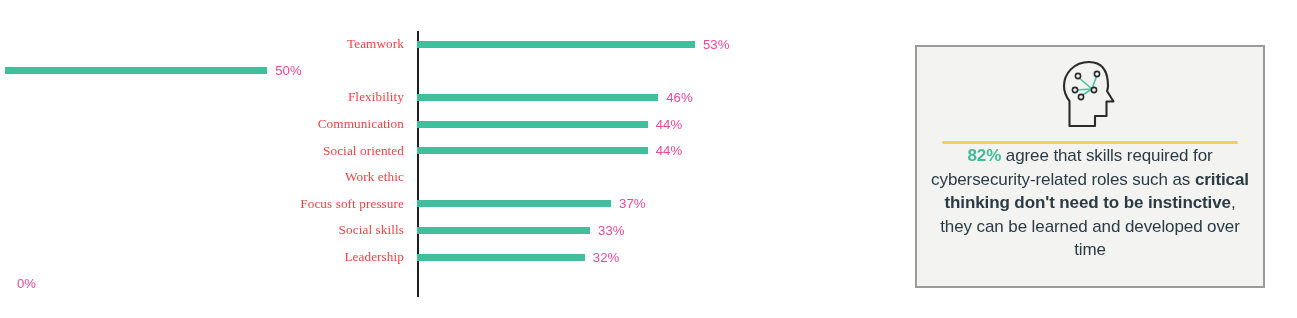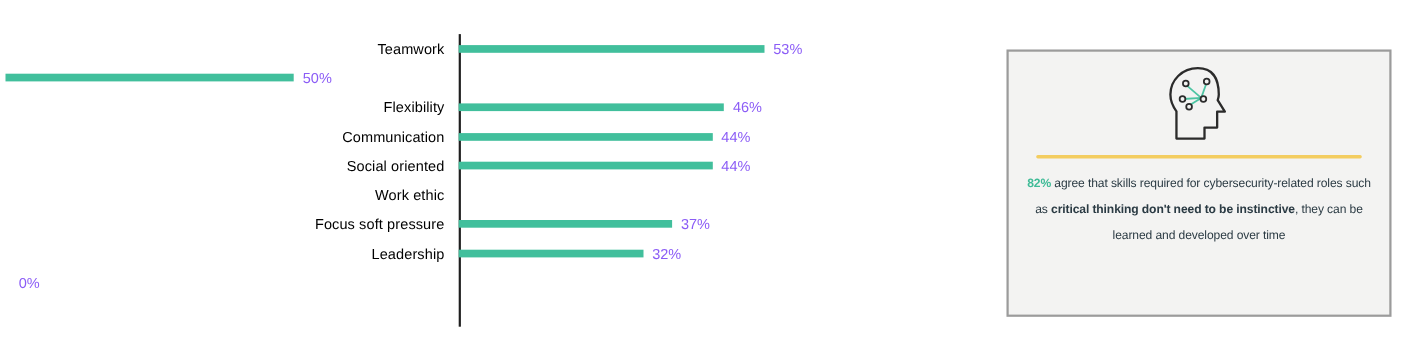--- a/index.html
+++ b/index.html
@@ -34,23 +34,24 @@
     height: 26.6px;
     display: flex;
     align-items: center;
   }
   .cat-label {
     width: 412px;
     text-align: right;
     padding-right: 8px;
     box-sizing: border-box;
     font-size: 13.2px;
-    color: #000000;
+    color: #ef4444;
     white-space: nowrap;
     letter-spacing: 0.1px;
+    font-family: Liberation Serif, serif;
   }
   .axis-line {
     position: absolute;
     left: 417px;
     top: 31px;
     width: 2.4px;
     height: 266px;
     background: #1f1f1f;
   }
   .bar-area {
@@ -61,21 +62,21 @@
     align-items: center;
   }
   .bar {
     height: 7px;
     background: #41bf9c;
     margin-left: 5px;
     flex: 0 0 auto;
   }
   .bar-value {
     font-size: 13.2px;
-    color: #8b5cf6;
+    color: #ec4899;
     margin-left: 8px;
     white-space: nowrap;
   }
   .bar-value.zero {
     margin-left: 12px;
   }
 
   
   #callout-panel {
     position: absolute;
@@ -102,24 +103,24 @@
     justify-content: center;
   }
   .divider {
     width: 296px;
     height: 3px;
     background: #f3cd60;
     border-radius: 2px;
     margin-top: 10px;
   }
   .callout-text {
-    margin-top: 12px;
+    margin-top: 0;
     width: 320px;
     text-align: center;
-    font-size: 11px;
+    font-size: 17px;
     line-height: 23.5px;
     color: #2b3b44;
     letter-spacing: -0.1px;
   }
   .callout-text .pct {
     color: #3fbb97;
     font-weight: bold;
   }
   .callout-text .bold {
     font-weight: bold;
@@ -178,20 +179,27 @@
     </div>
 
     <div class="chart-row">
       <div class="cat-label">Focus soft pressure</div>
       <div class="bar-area">
         <div class="bar" style="width: 194.075px; background: rgb(65, 191, 156);"></div>
         <div class="bar-value">37%</div>
       </div>
     </div>
 
+    <div class="chart-row">
+      <div class="cat-label">Social skills</div>
+      <div class="bar-area">
+        <div class="bar" style="width: 173.094px; background: rgb(65, 191, 156);"></div>
+        <div class="bar-value">33%</div>
+      </div>
+    </div>
 
     <div class="chart-row">
       <div class="cat-label">Leadership</div>
       <div class="bar-area">
         <div class="bar" style="width: 167.849px; background: rgb(65, 191, 156);"></div>
         <div class="bar-value">32%</div>
       </div>
     </div>
 
     <div class="chart-row">

